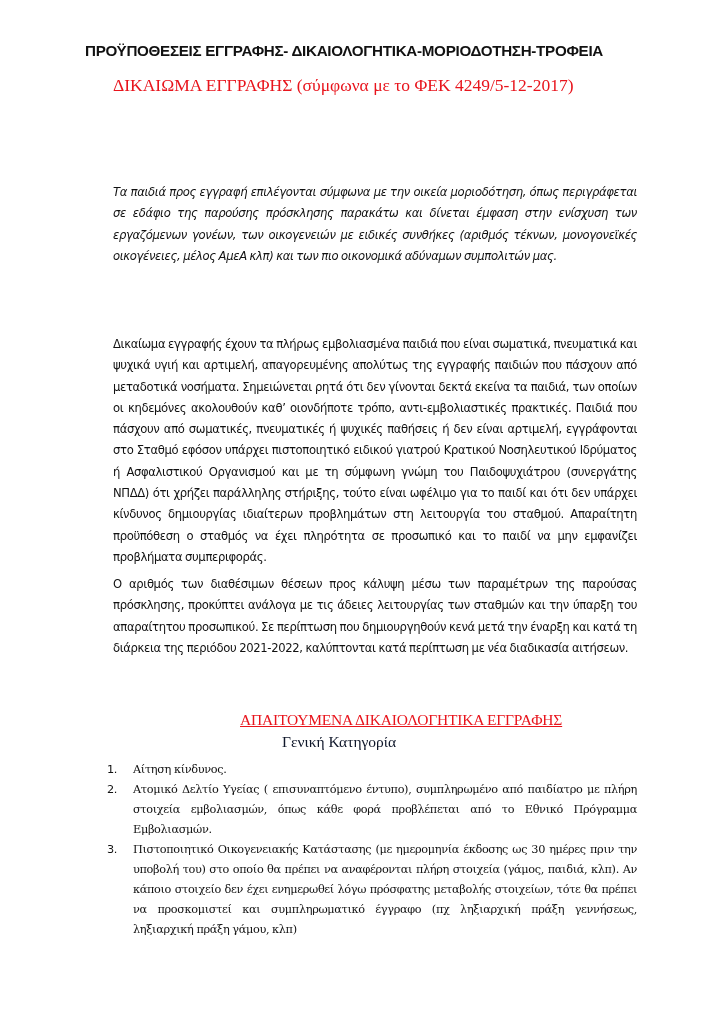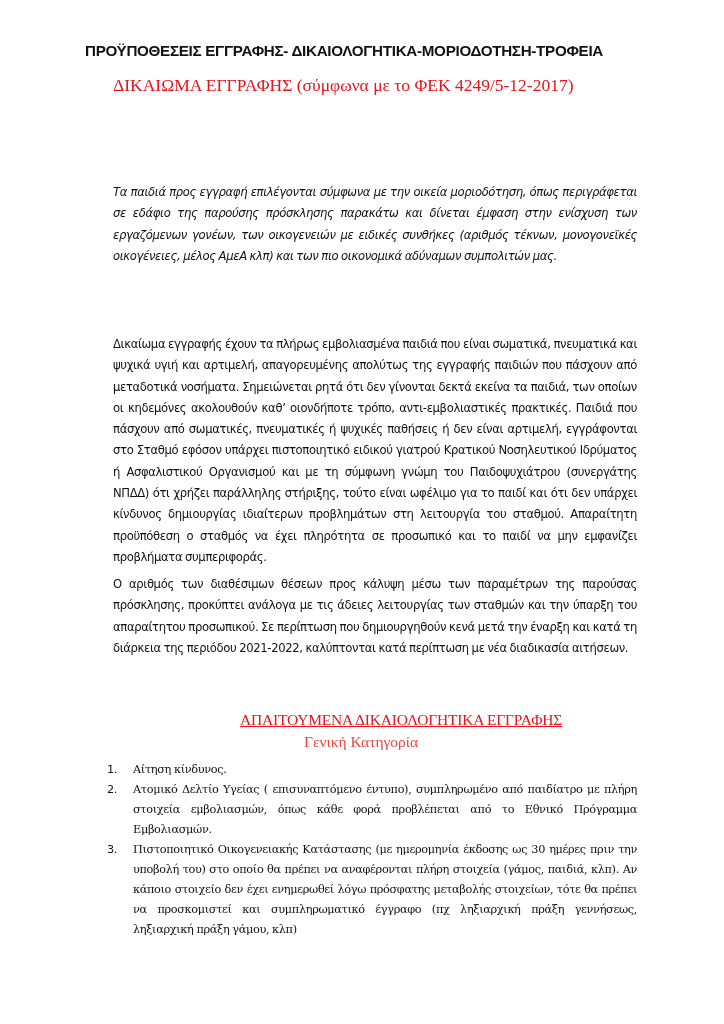--- a/index.html
+++ b/index.html
@@ -27,22 +27,22 @@
   #p5 { top:574px; }
 
   .sec2-title {
     position:absolute; left:200px; top:711px;
     font-family:"Liberation Serif", serif; font-weight:normal; font-size:15.5px;
     color:#e8141c; text-decoration:underline; text-decoration-color:#e8141c; white-space:nowrap;
     letter-spacing:-0.2px;
     margin-left:40px;
   }
   .sec2-sub {
-    position:absolute; left:304px; top:733px;
-    font-family:"Liberation Serif", serif; font-size:15.5px; color:#ef4444; white-space:nowrap;
+    position:absolute; left:282px; top:733px;
+    font-family:"Liberation Serif", serif; font-size:15.5px; color:#0f172a; white-space:nowrap;
   }
   .doc-list {
     position:absolute; left:105px; top:760px; width:532px; margin:0; padding:0; list-style:none;
     font-family:"DejaVu Serif", serif; font-size:11.3px; line-height:20px; color:#111;
     letter-spacing:-0.35px; word-spacing:-0.3px;
   }
   .doc-list li { position:relative; padding-left:28px; text-align:justify; margin:0; }
   .doc-list li .num {
     position:absolute; left:2px; top:0;
     font-family:"DejaVu Sans", sans-serif; font-size:11.3px;

